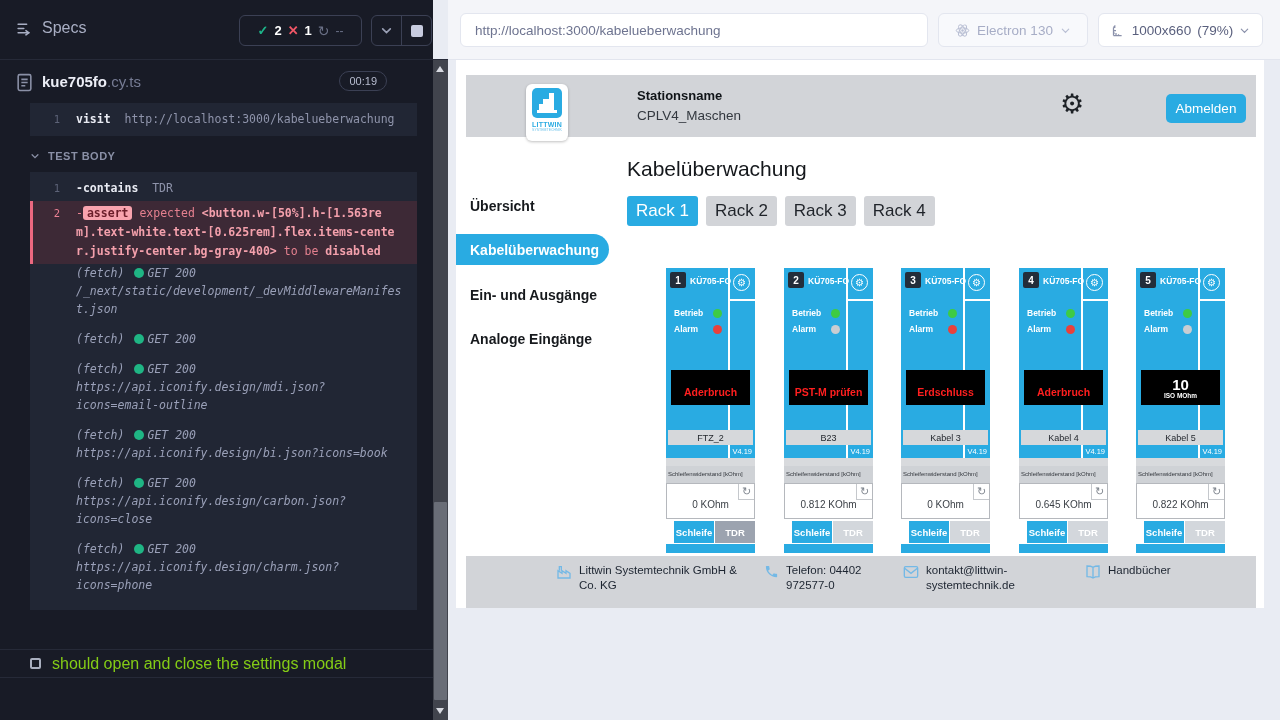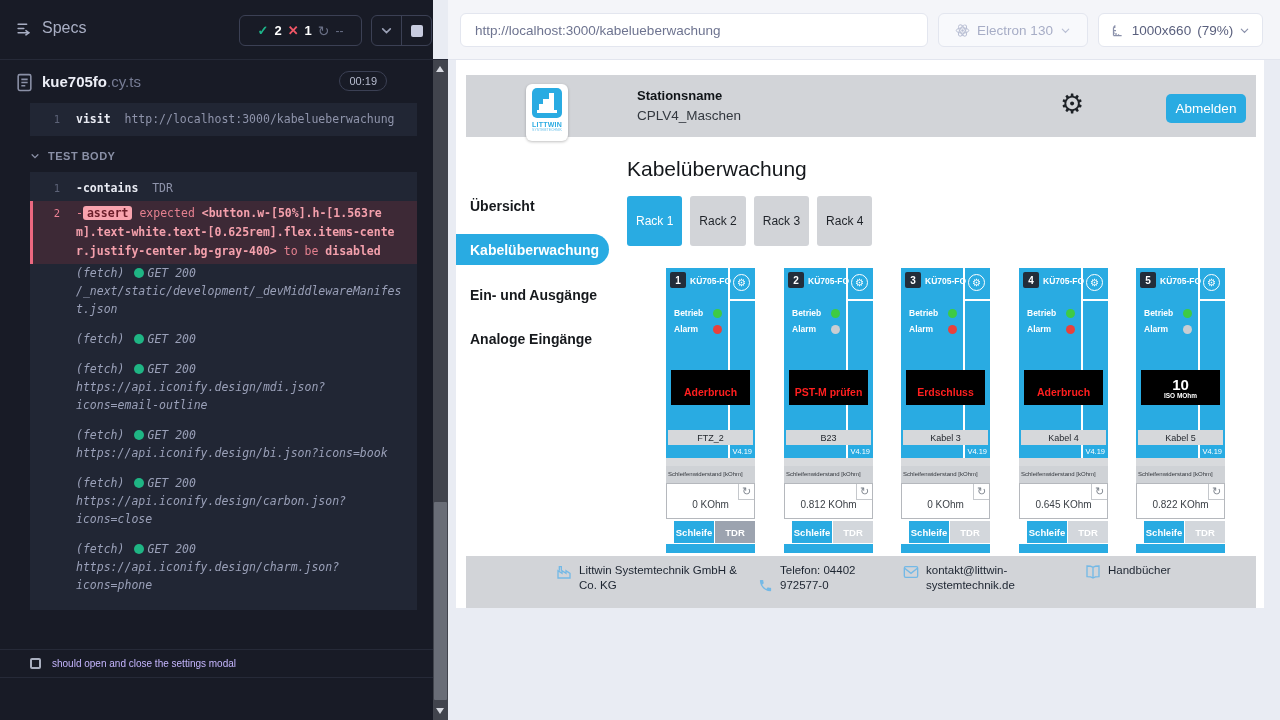--- a/index.html
+++ b/index.html
@@ -52,21 +52,21 @@
   .sel { color:#f4a0ac; font-weight:bold; }
   .fail-state { color:#f4a0ac; font-weight:bold; }
   .fetch { display:flex; line-height:18px; margin-bottom:12px; font-style:italic; color:#9aa0b8; }
   .fetch-body { margin-left:46px; width:326px; word-break:break-word; }
   .dot-green { display:inline-block; width:10px; height:10px; border-radius:50%;
     background:#1fb584; margin:0 3px -1px 10px; }
   .pending-row { left:0; top:649px; width:433px; height:29px; border-top:1px solid #262a38;
     border-bottom:1px solid #262a38; display:flex; align-items:center; }
   .pend-icon { width:11px; height:11px; border:2px solid #aab0c0; border-radius:2px;
     margin:0 11px 0 30px; flex:none; }
-  .pending-row span { color:#c4b5fd; font-size:10px; }
+  .pending-row span { color:#84cc16; font-size:16px; }
 
   
   .vscroll { left:433px; top:60px; width:15px; height:660px; background:#41444d; }
   .sb-arrow { left:3px; width:0; height:0; border-left:4.5px solid transparent;
     border-right:4.5px solid transparent; position:absolute; }
   .sb-up { top:6px; border-bottom:6px solid #d7d9e0; }
   .sb-down { bottom:6px; border-top:6px solid #d7d9e0; }
   .sb-thumb { left:1px; top:442px; width:13px; height:198px; background:#696d77; border-radius:1px; }
 
   
@@ -100,21 +100,21 @@
   .logout-btn { left:700px; top:19px; width:80px; height:29px; background:#29abe2; border:none;
     border-radius:5px; color:#fff; font-size:13.5px; font-family:inherit; cursor:pointer; }
 
   .side-item { left:14px; font-size:14px; font-weight:bold; color:#16191d; }
   .side-pill { left:0; top:174px; width:153px; height:31px; background:#29abe2;
     border-radius:0 16px 16px 0; color:#fff; font-weight:bold; font-size:14px;
     display:flex; align-items:center; padding-left:14px; }
 
   .main-title { left:171px; top:97px; font-size:21px; color:#15181c; }
   .tabs { left:171px; top:136px; display:flex; gap:8px; }
-  .tab { padding:18px 9px; font-size:12px; background:#d2d4d8; color:#1f2329; border-radius:3px; }
+  .tab { padding:5px 9px; font-size:17px; background:#d2d4d8; color:#1f2329; border-radius:3px; }
   .tab.active { background:#29abe2; color:#fff; }
 
   
   .card { top:208px; width:89px; z-index:1; }
   .card-cyan { position:relative; width:89px; height:190px; background:#29abe2; overflow:hidden; }
   .card-vline { position:absolute; left:62px; top:0; width:2px; height:190px; background:#fff; }
   .card-hline { position:absolute; left:62px; top:31px; width:27px; height:2px; background:#fff; }
   .card-badge { position:absolute; left:4px; top:4px; width:16px; height:16px; background:#232d3a;
     color:#fff; font-size:10px; font-weight:bold; display:flex; align-items:center;
     justify-content:center; border-radius:2px; }
@@ -497,21 +497,21 @@
       </div>
 
       <div class="abs app-footer">
         <div class="abs f-item" style="left:90px;width:190px;">
           <svg width="16" height="16" viewBox="0 0 24 24" fill="none" stroke="#74b9e6" stroke-width="2">
               <path d="M3 21V10l6 4v-4l6 4v-4l6 4v7H3z"></path>
               <path d="M5 10V4h3v6"></path>
             </svg>
           <span class="f-text">Littwin Systemtechnik GmbH &amp; Co. KG</span>
         </div>
-        <div class="abs f-item" style="left:292px;width:135px;align-items:flex-end;">
+        <div class="abs f-item" style="left:298px;width:135px;">
           <svg width="15" height="15" viewBox="0 0 24 24" fill="#74b9e6">
               <path d="M6.6 10.8c1.4 2.8 3.8 5.1 6.6 6.6l2.2-2.2c.3-.3.7-.4 1-.2 1.1.4 2.3.6 3.6.6.6 0 1 .4 1 1V20c0 .6-.4 1-1 1C10.6 21 3 13.4 3 4c0-.6.4-1 1-1h3.5c.6 0 1 .4 1 1 0 1.2.2 2.4.6 3.6.1.3 0 .7-.2 1l-2.3 2.2z"></path>
             </svg>
           <span class="f-text">Telefon: 04402 972577-0</span>
         </div>
         <div class="abs f-item" style="left:437px;width:140px;">
           <svg width="16" height="16" viewBox="0 0 24 24" fill="none" stroke="#74b9e6" stroke-width="2">
               <rect x="2" y="4" width="20" height="16" rx="2"></rect>
               <path d="M2 6l10 8L22 6"></path>
             </svg>

